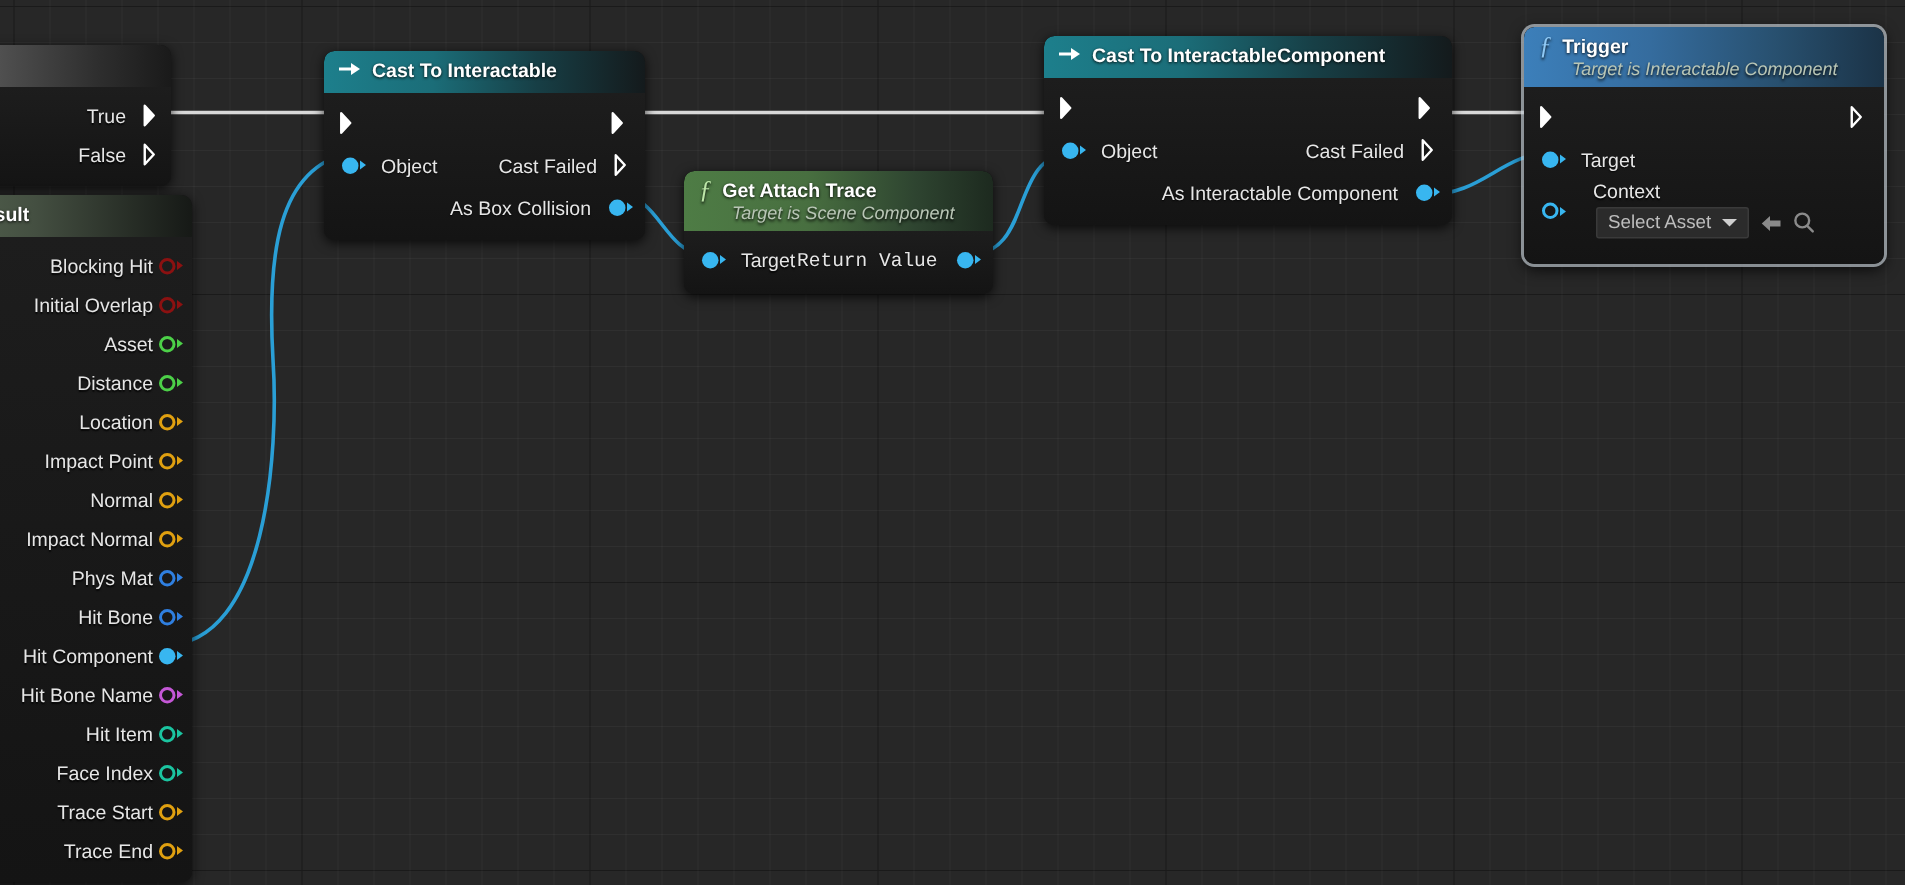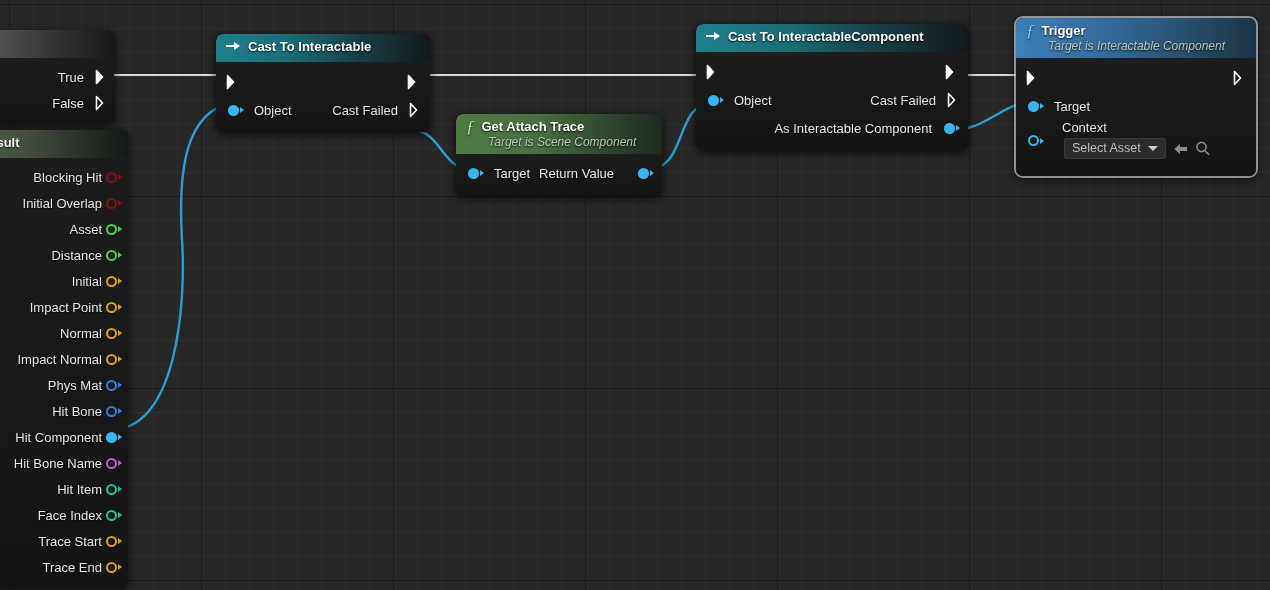--- a/index.html
+++ b/index.html
@@ -306,21 +306,21 @@
           <div class="row right-align">
             <span class="row-label">Distance</span>
             <span class="pin-right" style="right: 6px;">
               <span class="dpin hollow" style="color: rgb(76, 208, 72);">
                 <span class="c" style="border-color: rgb(76, 208, 72); background: transparent;"></span>
                 <span class="a"></span>
               </span>
             </span>
           </div>
           <div class="row right-align">
-            <span class="row-label">Initial</span>
+            <span class="row-label">Location</span>
             <span class="pin-right" style="right: 6px;">
               <span class="dpin hollow" style="color: rgb(224, 160, 16);">
                 <span class="c" style="border-color: rgb(224, 160, 16); background: transparent;"></span>
                 <span class="a"></span>
               </span>
             </span>
           </div>
           <div class="row right-align">
             <span class="row-label">Impact Point</span>
             <span class="pin-right" style="right: 6px;">
@@ -456,20 +456,29 @@
           </span>
           <span class="row-label" style="margin-left:38px;">Object</span>
           <span class="pin-right" style="right:8px; gap:5px;">
             <span class="row-label">Cast Failed</span>
             <svg class="epin" style="margin-left:6px;" viewBox="0 0 13 16">
                 <path d="M1.5 1.5 L7.5 8 L1.5 14.5 Z" fill="none" stroke="#ffffff" stroke-width="1.6" stroke-linejoin="round"></path>
               </svg>
           </span>
         </div>
 
+        <div class="row" style="height:28px;">
+          <span class="pin-right" style="right:8px; gap:5px;">
+            <span class="row-label">As Box Collision</span>
+            <span class="dpin filled" style="color:#38b6f0; margin-left:7px;">
+                <span class="c" style="background:#38b6f0;"></span>
+                <span class="a"></span>
+              </span>
+          </span>
+        </div>
       </div>
     </div>
   </div>
 
   <div class="node" id="node-getattach">
     <div class="node-head head-green">
       <div class="head-title">
         <span class="glyph-f green">ƒ</span>
         <span>Get Attach Trace</span>
       </div>
@@ -478,21 +487,21 @@
     <div class="node-body">
       <div class="rows" style="padding:6px 0 10px 0;">
         <div class="row" style="height:26px;">
           <span class="pin-left" style="left:12px;">
             <span class="dpin filled" style="color:#38b6f0;">
                 <span class="c" style="background:#38b6f0;"></span>
                 <span class="a"></span>
               </span>
           </span>
           <span class="row-label" style="margin-left:38px;">Target</span>
-          <span class="pin-right" style="right:8px; gap:17px;">
+          <span class="pin-right" style="right:8px; gap:6px;font-family:Liberation Mono, monospace;">
             <span class="row-label">Return Value</span>
             <span class="dpin filled" style="color:#38b6f0; margin-left:7px;">
                 <span class="c" style="background:#38b6f0;"></span>
                 <span class="a"></span>
               </span>
           </span>
         </div>
       </div>
     </div>
   </div>

